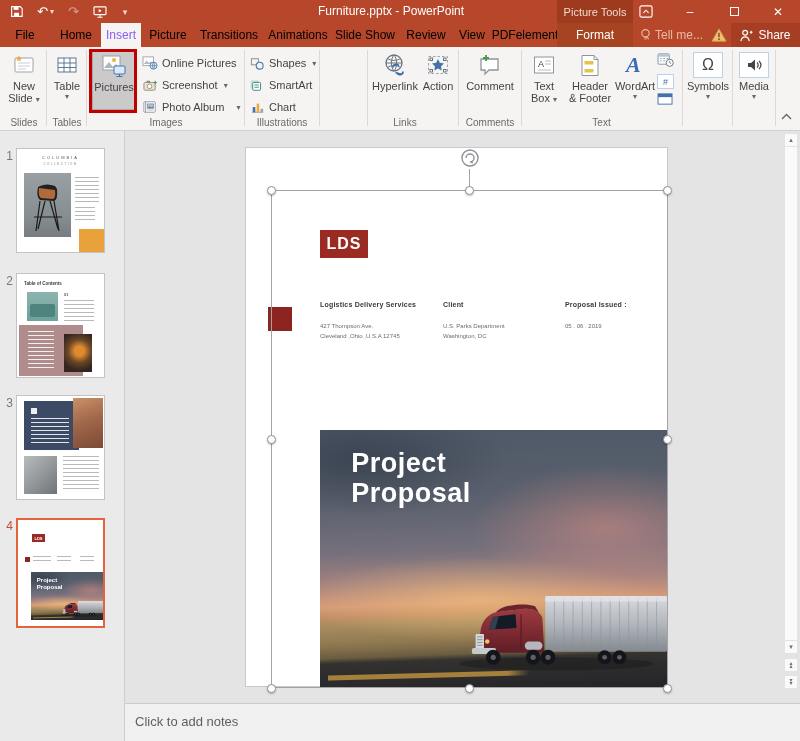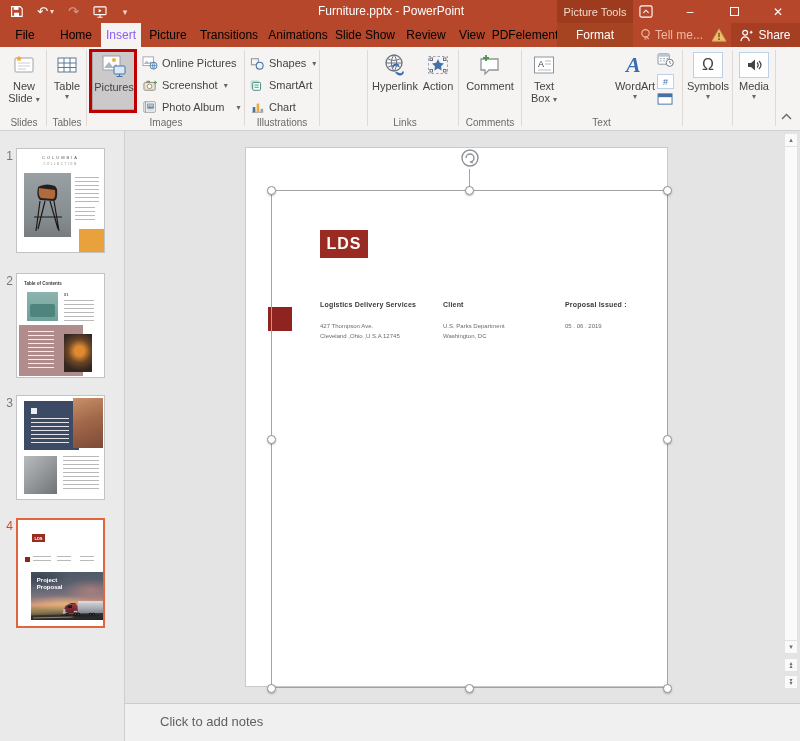--- a/index.html
+++ b/index.html
@@ -106,21 +106,21 @@
 
   
   .vtrack { position:absolute; left:659px; top:2px; width:14px; height:521px; background:#fafafa;
     border:1px solid #e3e3e3; }
   .sbtn { position:absolute; left:659px; width:14px; height:14px; background:#fafafa; border:1px solid #e3e3e3;
     color:#707070; font-size:7px; display:flex; align-items:center; justify-content:center; cursor:pointer; }
   .dbl { flex-direction:column; line-height:.55; font-size:6px; letter-spacing:0; }
 
   .notesbar { position:absolute; left:125px; top:703px; width:675px; height:38px; background:#f0f0f0;
     border-top:1px solid #cccccc; }
-  .notes-text { position:absolute; left:10px; top:10px; color:#5f5f5f; font-size:13px; cursor:text;margin-left:25px; }
+  .notes-text { position:absolute; left:10px; top:10px; color:#5f5f5f; font-size:13px; cursor:text; }
 
   
   .t-abs { position:absolute; }
 </style>
 </head>
 <body>
 
 <svg width="0" height="0" style="position:absolute">
   <defs>
     <linearGradient id="gTrail" x1="0" y1="0" x2="0" y2="1">
@@ -404,20 +404,31 @@
       <div class="bigbtn" style="left:2px;width:38px">
         <span class="bicon">
           <svg width="24" height="22" viewBox="0 0 24 22">
               <rect x="2.5" y="3" width="19" height="16" fill="#fff" stroke="#8f959c"></rect>
               <text x="6" y="13" font-size="9" fill="#444" font-family="sans-serif">A</text>
               <path d="M13 7h6M13 10h6M6 16h13" stroke="#b8bec4"></path>
             </svg>
         </span>
         <span class="blabel"><span>Text Box</span> <span class="bcaret">▾</span></span>
       </div>
+      <div class="bigbtn" style="left:44px;width:46px">
+        <span class="bicon">
+          <svg width="20" height="23" viewBox="0 0 20 23">
+              <path d="M2 1.5h12l4 4v16H2z" fill="#fff" stroke="#8f959c"></path>
+              <path d="M14 1.5v4h4" fill="none" stroke="#8f959c"></path>
+              <rect x="4.5" y="7" width="9" height="3.5" fill="#e8c24a"></rect>
+              <rect x="4.5" y="15" width="9" height="3.5" fill="#e8c24a"></rect>
+            </svg>
+        </span>
+        <span class="blabel">Header &amp; Footer</span>
+      </div>
       <div class="bigbtn" style="left:92px;width:40px">
         <span class="bicon">
           <svg width="24" height="24" viewBox="0 0 24 24">
               <text x="3" y="19" font-size="22" font-style="italic" font-weight="bold" fill="#3a6cb4" font-family="serif">A</text>
             </svg>
         </span>
         <span class="blabel">WordArt</span>
         <span class="bcaret">▾</span>
       </div>
       <div class="stackcol" style="left:134px;top:5px">
@@ -551,20 +562,30 @@
       <div class="igap"></div>
       <div class="iline">U.S. Parks Department</div>
       <div class="iline">Washington, DC</div>
     </div>
     <div class="info-col" style="left:440px">
       <div class="ihead">Proposal Issued :</div>
       <div class="igap"></div>
       <div class="iline">05 . 06 . 2019</div>
     </div>
 
+    <div class="truck-scene" style="left:195px;top:299px;width:348px;height:257px">
+      <svg class="truck-svg" viewBox="0 0 240 90" preserveAspectRatio="xMaxYMax meet">
+          <use href="#truck-g"></use>
+        </svg>
+      <div class="road-line"></div>
+      <div class="hero-main">
+        <div>Project</div>
+        <div>Proposal</div>
+      </div>
+    </div>
 
     <div class="sel-rect"></div>
     <div class="rot-line"></div>
     <svg style="position:absolute;left:333px;top:15px;z-index:6;cursor:pointer" width="24" height="24" viewBox="0 0 24 24">
       <circle cx="12" cy="12" r="8" fill="#fff" stroke="#8d9298" stroke-width="1.4"></circle>
       <path d="M8 12a4 4 0 1 1 4 4" fill="none" stroke="#8d9298" stroke-width="1.4"></path>
       <path d="M12 16l3-1.6-0.4 3.4z" fill="#8d9298"></path>
     </svg>
     <div class="handle" style="left:142px;top:55px"></div>
     <div class="handle" style="left:340px;top:55px"></div>

